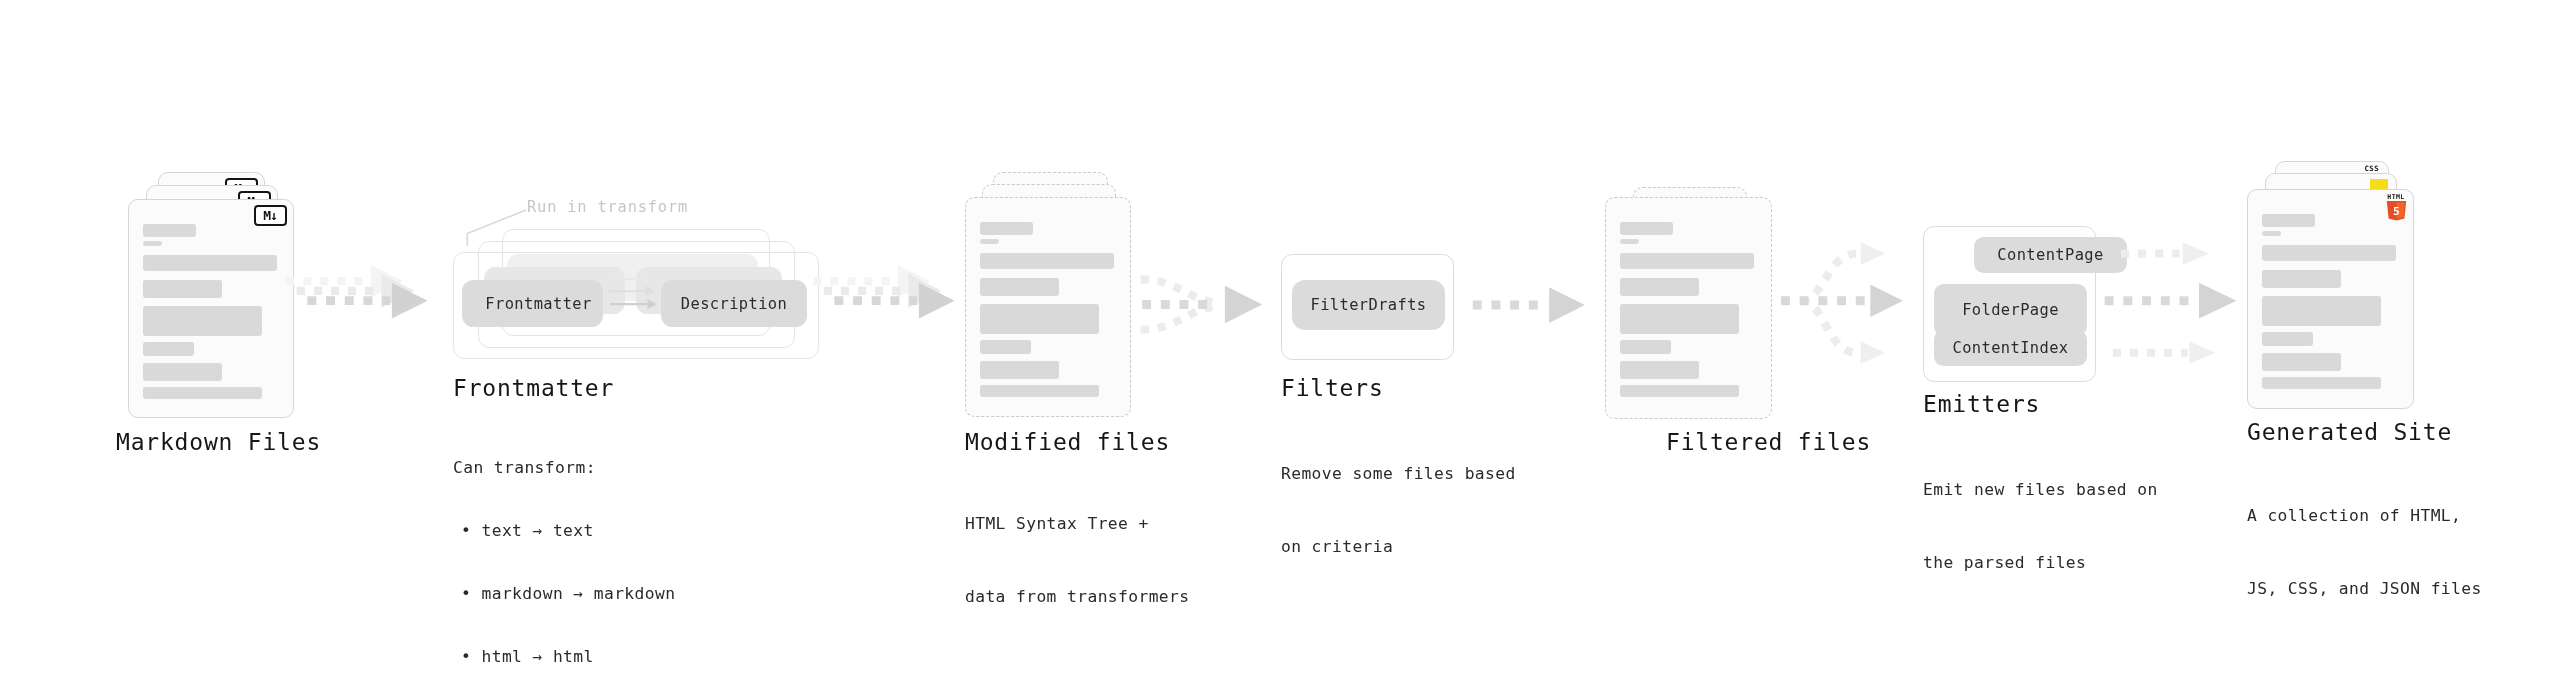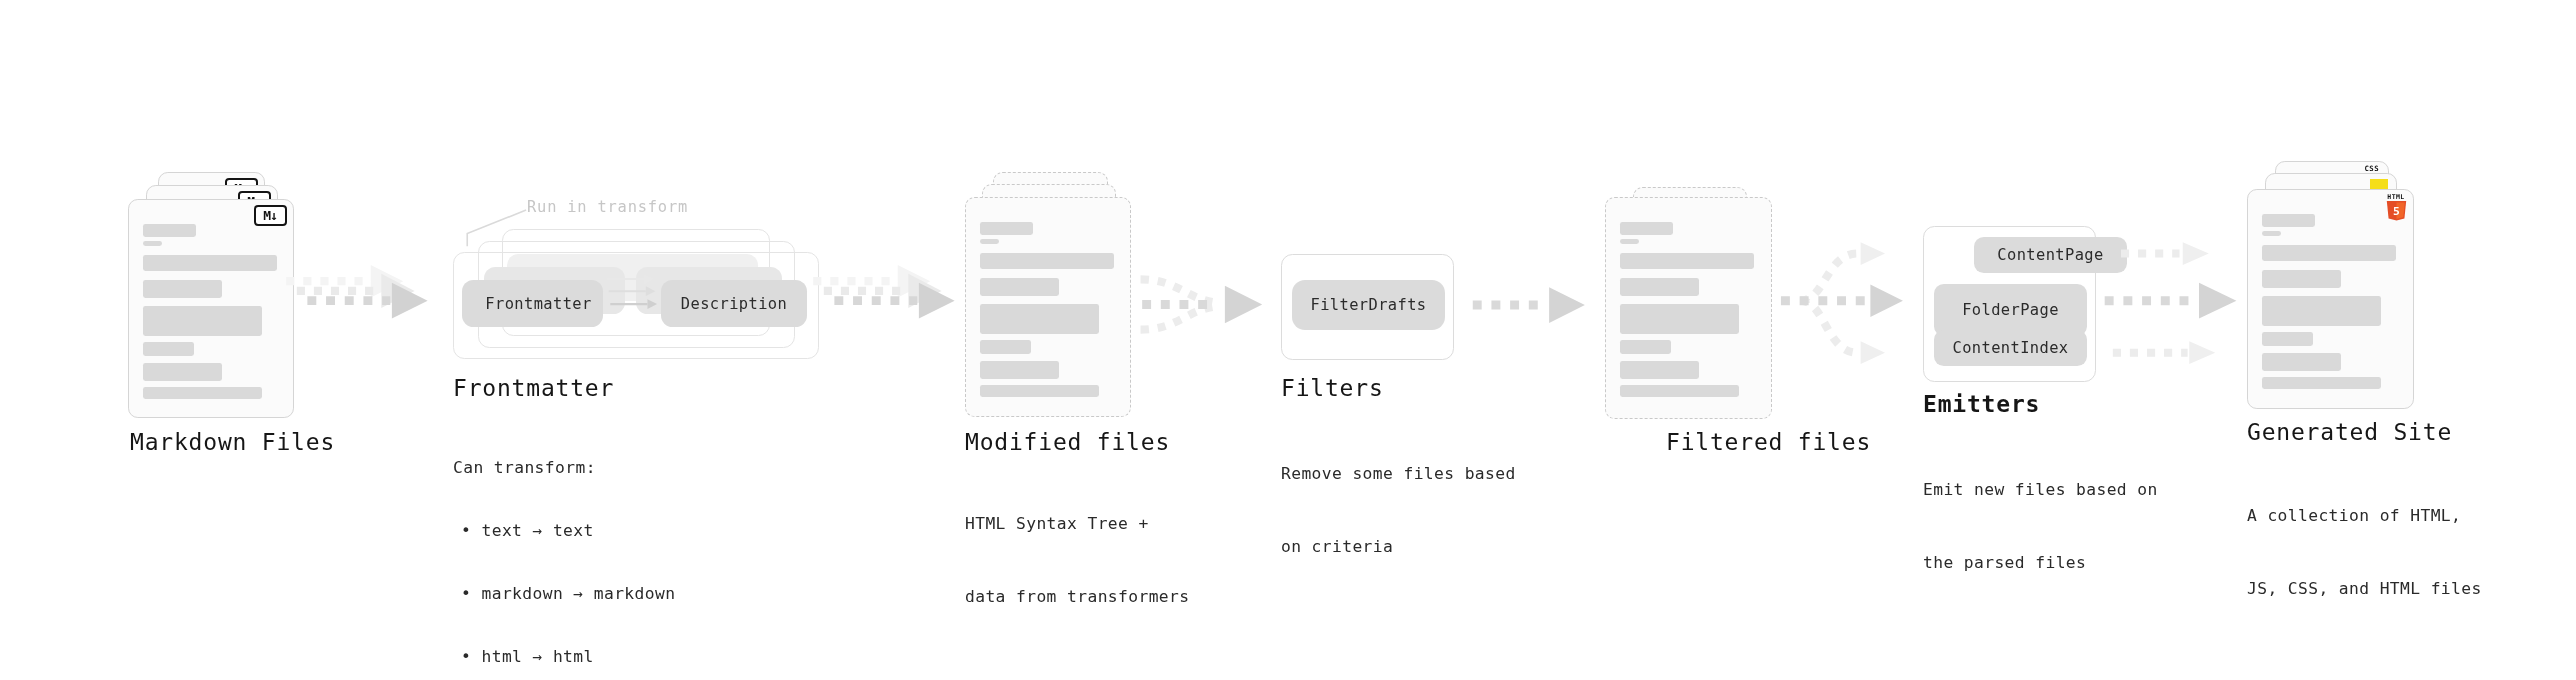--- a/index.html
+++ b/index.html
@@ -70,21 +70,21 @@
           <div></div>
           <div></div>
           <div></div>
           <div></div>
           <div></div>
           <div></div>
           <div></div>
         </div>
     </div>
   </div>
-  <div class="stage-title" style="left:130px;top:429px;">Markdown Files</div>
+  <div class="stage-title" style="left:116px;top:429px;">Markdown Files</div>
 
   <svg class="abs" style="left:286px;top:260px;" width="163" height="65" viewBox="0 0 200 80">
     <line x1="0" y1="26" x2="102" y2="26" stroke="#f4f4f4" stroke-width="10" stroke-dasharray="10 11"></line>
     <polygon points="104,6 104,46 144,26" fill="#f4f4f4"></polygon>
     <line x1="13" y1="38" x2="115" y2="38" stroke="#eaeaea" stroke-width="10" stroke-dasharray="10 11"></line>
     <polygon points="117,17 117,59 158,38" fill="#eaeaea"></polygon>
     <line x1="26" y1="50" x2="128" y2="50" stroke="#d7d7d7" stroke-width="11" stroke-dasharray="11 12"></line>
     <polygon points="130,28 130,72 174,50" fill="#d2d2d2"></polygon>
   </svg>
 
@@ -195,21 +195,21 @@
     <polygon points="104,10 104,38 134,24" fill="#efefef"></polygon>
     <polygon points="104,132 104,160 134,146" fill="#efefef"></polygon>
     <line x1="6" y1="82" x2="112" y2="82" stroke="#d9d9d9" stroke-width="11" stroke-dasharray="11 12"></line>
     <polygon points="116,62 116,102 156,82" fill="#d4d4d4"></polygon>
   </svg>
 
   <div class="container-box solid" style="left:1923px;top:226px;width:173px;height:156px;"></div>
   <div class="pill" style="left:1934px;top:237px;width:153px;height:36px;border-radius:9.8px;margin-left:40px;">ContentPage</div>
   <div class="pill" style="left:1934px;top:284px;width:153px;height:52px;border-radius:9.8px;">FolderPage</div>
   <div class="pill" style="left:1934px;top:330px;width:153px;height:36px;border-radius:9.8px;">ContentIndex</div>
-  <div class="stage-title" style="left:1923px;top:391px;font-weight:bold;">Emitters</div>
+  <div class="stage-title" style="left:1923px;top:391px;">Emitters</div>
   <div class="stage-desc" style="left:1923px;top:429px;">
     <div>Emit new files based on</div>
     <div>the parsed files</div>
   </div>
 
   <svg class="abs" style="left:2103px;top:234px;" width="140" height="135" viewBox="0 0 172 166">
     <line x1="22" y1="24" x2="94" y2="24" stroke="#ececec" stroke-width="10" stroke-dasharray="10 11"></line>
     <polygon points="98,10 98,38 130,24" fill="#efefef"></polygon>
     <line x1="2" y1="82" x2="114" y2="82" stroke="#d9d9d9" stroke-width="11" stroke-dasharray="11 12"></line>
     <polygon points="118,60 118,104 164,82" fill="#d4d4d4"></polygon>
@@ -244,17 +244,17 @@
           <div></div>
           <div></div>
           <div></div>
           <div></div>
         </div>
     </div>
   </div>
   <div class="stage-title" style="left:2247px;top:419px;">Generated Site</div>
   <div class="stage-desc" style="left:2247px;top:455px;">
     <div>A collection of HTML,</div>
-    <div>JS, CSS, and HTML files</div>
+    <div>JS, CSS, and JSON files</div>
   </div>
 
 </div>
 
 
 </body></html>

